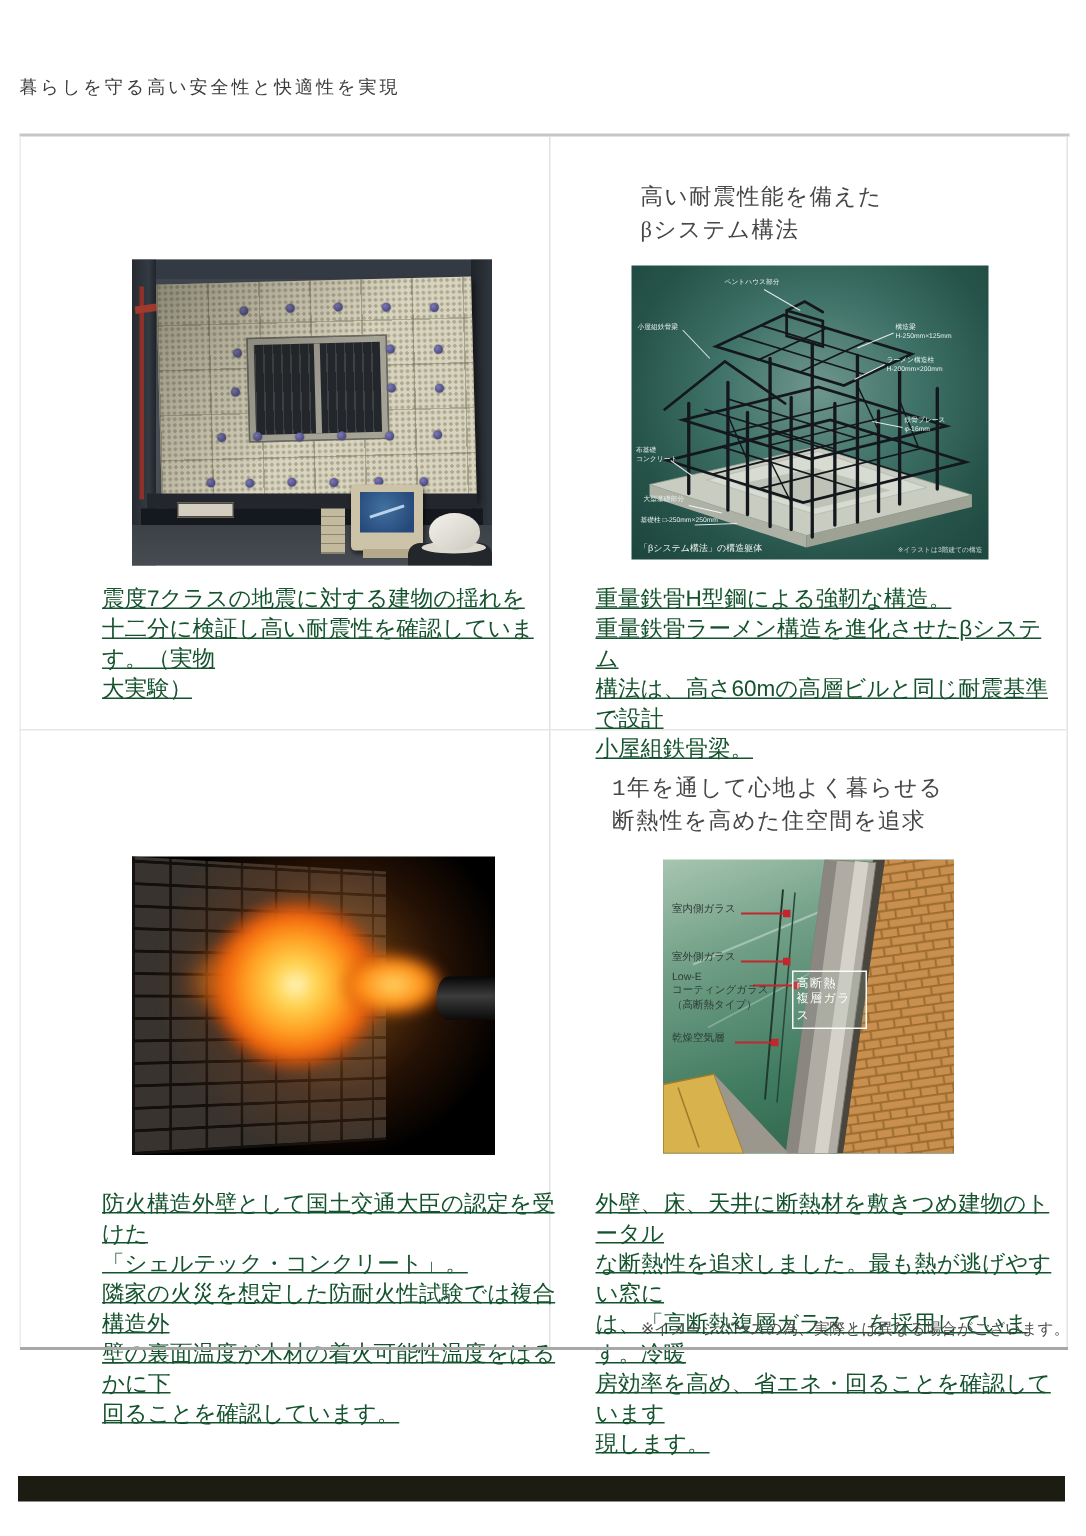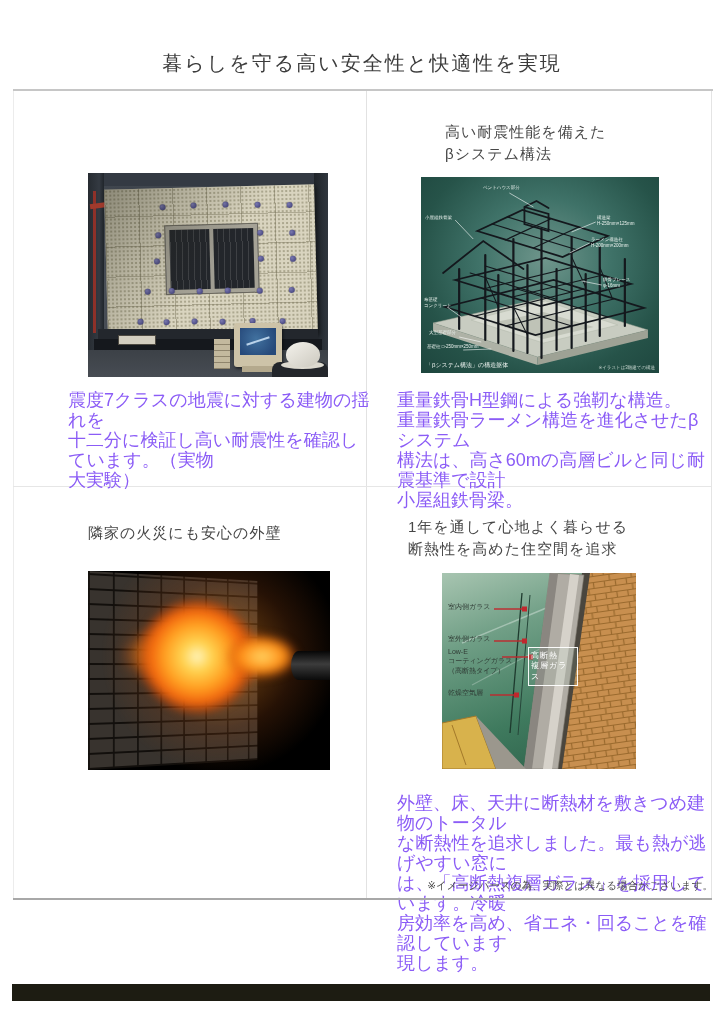--- a/index.html
+++ b/index.html
@@ -1,23 +1,23 @@
 <!DOCTYPE html>
 <html><head>
 <meta charset="utf-8">
 <style>
   html,body{margin:0;padding:0;background:#ffffff;}
   body{font-family:"Liberation Sans","DejaVu Sans",sans-serif;}
   .page{position:relative;width:724px;height:1024px;background:#fff;overflow:hidden;margin:0 auto;}
 
   
-  .title{position:absolute;left:13px;top:50px;width:698px;text-align:center;
-         font-size:20px;letter-spacing:2px;color:#3c3c3c;}
+  .title{position:absolute;left:13px;top:50px;width:698px;text-align:left;
+         font-size:12px;letter-spacing:2px;color:#3c3c3c;}
   .h2{position:absolute;font-size:15px;letter-spacing:1px;color:#474747;line-height:22px;white-space:pre-line;}
-  .body-text{position:absolute;font-size:18px;color:#8b5cf6;line-height:20px;white-space:pre-line;}
+  .body-text{position:absolute;font-size:15px;color:#14532d;line-height:20px;white-space:pre-line;text-decoration:underline;}
   .footnote{position:absolute;top:879px;right:11px;font-size:10.5px;color:#4c4c4c;}
 
   
   .rule{position:absolute;background:#c6c6c6;}
   .rule.top{left:13px;top:89px;width:700px;height:2px;}
   .rule.mid-h{left:13px;top:486px;width:698px;height:1px;background:#e6e6e6;}
   .rule.bottom{left:13px;top:898px;width:699px;height:2px;background:#a8a8a8;}
   .rule.mid-v{left:366px;top:91px;width:1px;height:807px;background:#e2e2e2;}
   .rule.left-v{left:13px;top:91px;width:1px;height:807px;background:#ececec;}
   .rule.right-v{left:711px;top:91px;width:1px;height:807px;background:#e4e4e4;}
@@ -155,21 +155,21 @@
       <div class="monitor-base"></div>
     </div>
     <div class="person"></div>
     <div class="brim"></div>
     <div class="helmet"></div>
   </div>
   <div class="body-text" style="left:68px;top:390px;width:305px;">震度7クラスの地震に対する建物の揺れを
 十二分に検証し高い耐震性を確認しています。（実物
 大実験）</div>
 
-  <div class="h2" style="left:445px;top:121px;">高い耐震性能を備えた
+  <div class="h2" style="left:427px;top:121px;font-family:Liberation Serif, serif;">高い耐震性能を備えた
 βシステム構法</div>
   <div class="fig structure">
     <svg viewBox="0 0 237 196" preserveAspectRatio="none">
 
       <polygon points="12,146 116,180 226,153 122,121" fill="#c8ccc1" stroke="#9aa093" stroke-width="0.5"></polygon>
       <polygon points="12,146 116,180 116,188 12,154" fill="#aeb2a6"></polygon>
       <polygon points="116,180 226,153 226,161 116,188" fill="#9ea295"></polygon>
       <polygon points="50,143 122,166 196,148 124,124" fill="#d8dbd1" stroke="#aab0a2" stroke-width="0.4"></polygon>
       <polygon points="70,146 122,162 172,150 122,135" fill="#bfc3b7"></polygon>
 
@@ -240,31 +240,35 @@
     <div class="tiny-label" style="left:8px;top:153px;">大型基礎部分</div>
     <div class="tiny-label" style="left:6px;top:167px;">基礎柱 □-250mm×250mm</div>
     <div class="cap-l">「βシステム構法」の構造躯体</div>
     <div class="cap-r">※イラストは3階建ての構造</div>
   </div>
   <div class="body-text" style="left:397px;top:390px;width:312px;">重量鉄骨H型鋼による強靭な構造。
 重量鉄骨ラーメン構造を進化させたβシステム
 構法は、高さ60mの高層ビルと同じ耐震基準で設計
 小屋組鉄骨梁。</div>
 
-  <div class="h2" style="left:88px;top:522px;">隣家の火災にも安心の外壁</div>
   <div class="fig fire">
     <div class="bricks"></div>
     <div class="glow"></div>
     <div class="flame2"></div>
     <div class="flame1"></div>
     <div class="flame3"></div>
     <div class="burner"></div>
   </div>
-
-  <div class="h2" style="left:408px;top:516px;">1年を通して心地よく暮らせる
+  <div class="body-text" style="left:68px;top:793px;width:305px;">防火構造外壁として国土交通大臣の認定を受けた
+「シェルテック・コンクリート」。
+隣家の火災を想定した防耐火性試験では複合構造外
+壁の裏面温度が木材の着火可能性温度をはるかに下
+回ることを確認しています。</div>
+
+  <div class="h2" style="left:408px;top:516px;font-family:Liberation Mono, monospace;">1年を通して心地よく暮らせる
 断熱性を高めた住空間を追求</div>
   <div class="fig window">
     <svg viewBox="0 0 194 196" preserveAspectRatio="none">
       <defs>
         <pattern id="bricks" width="22" height="12" patternUnits="userSpaceOnUse" patternTransform="rotate(-8)">
           <rect width="22" height="12" fill="#c88f4f"></rect>
           <path d="M0 .5h22 M0 6.5h22 M11 .5v6 M5.5 6.5v6 M16.5 6.5v6" stroke="#9a6a2e" stroke-width="1.2" fill="none"></path>
         </pattern>
       </defs>
 

